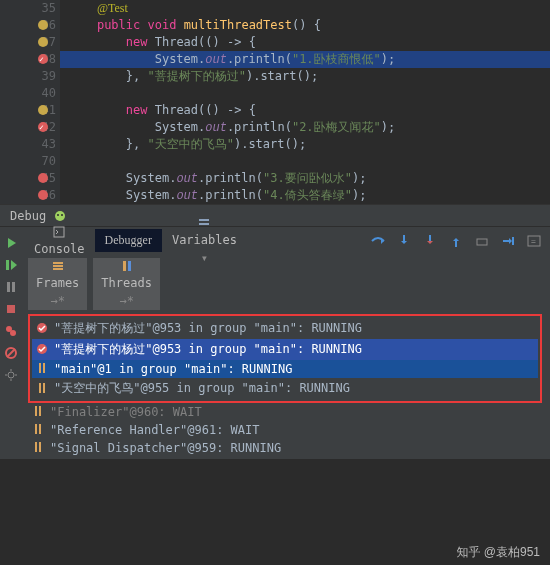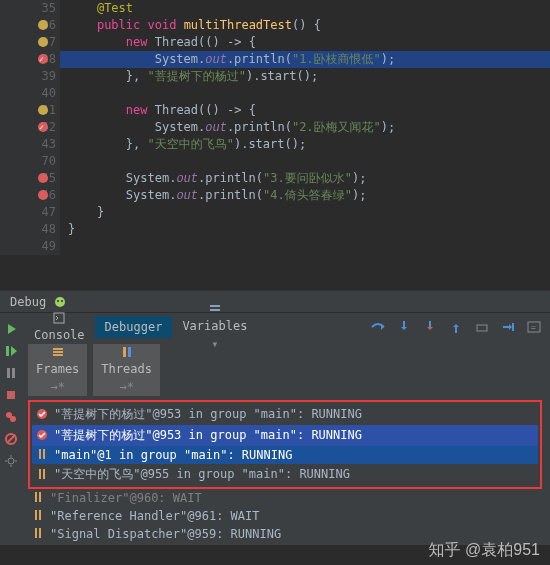--- a/index.html
+++ b/index.html
@@ -1,50 +1,50 @@
 <!DOCTYPE html>
 <html><head>
 <meta charset="utf-8">
 <style>
 * { margin:0; padding:0; box-sizing:border-box; }
 body { width:550px; height:565px; background:#2b2b2b; font-family:Menlo,Consolas,monospace; font-size:12px; color:#a9b7c6; overflow:hidden; position:relative; }
-.editor { background:#2b2b2b; height:290px; overflow:hidden; }
+.editor { background:#2b2b2b; height:204px; overflow:hidden; }
 .line { display:flex; height:17px; line-height:17px; }
 .gutter { width:60px; background:#313335; color:#606366; text-align:right; padding-right:4px; position:relative; flex-shrink:0; }
 .gutter-icon { position:absolute; left:34px; top:1px; width:14px; height:14px; }
 .bp { width:10px; height:10px; border-radius:50%; background:#db5c5c; display:inline-block; margin:2px 0 0 0; }
 .bp-tick { width:10px; height:10px; border-radius:50%; background:#db5c5c; display:inline-block; margin:2px 0 0 0; position:relative; }
 .bp-tick::after{content:"✓"; position:absolute; left:1px; top:-3px; font-size:8px; color:#fff;}
 .bp-y { width:10px; height:10px; border-radius:50%; background:#c7a84a; display:inline-block; margin:2px 0 0 0; }
 .code { white-space:pre; padding-left:8px; }
 .line-hl { background:#214283; }
 .k-orange { color:#ec4899;text-align:right; }
 .k-yellow { color:#ffc66d; }
 .k-static { color:#9876aa; font-style:italic;font-family:Liberation Mono, monospace; }
 .k-string { color:#6a8759; }
-.k-annot { color:#bbb529; }
+.k-annot { color:#bbb529;font-family:Liberation Serif, serif; }
 .debug-hdr { background:#3c3f41; height:22px; display:flex; align-items:center; border-top:1px solid #323232; padding-left:10px; color:#bbb; }
 .dbg-tabs { background:#3c3f41; height:28px; display:flex; align-items:center; border-top:1px solid #2d2d2d; }
 .left-col { width:24px; display:flex; flex-direction:column; align-items:center; gap:5px; padding-top:4px; background:#3c3f41;}
 .tab { padding:4px 10px; color:#bbb; display:flex; align-items:center; gap:4px;flex-direction:column; }
-.tab.active { background:#0c4a6e; }
+.tab.active { background:#0f172a;font-family:Liberation Serif, serif; }
 .tab.sub { background:#555759; padding:2px 8px; }
 .tb-right { margin-left:auto; display:flex; gap:10px; padding-right:8px; }
 .tb-icon { width:16px; height:16px; display:inline-block; }
 .panel-area { display:flex; background:#3c3f41; height:205px; }
 .left-rail { width:24px; background:#3c3f41; display:flex; flex-direction:column; align-items:center; gap:6px; padding-top:4px; }
 .rail-icon { width:16px; height:16px; }
 .threads-panel { flex:1; padding:4px 8px 0 4px; position:relative; }
 .sub-tabs { display:flex; gap:6px; margin-bottom:4px; }
 .red-box { border:2px solid #e93a3a; padding:2px; }
 .thread-row { padding:2px 4px; display:flex; align-items:center; gap:4px; }
 .thread-row .ticon { width:14px; height:14px; flex-shrink:0; }
 .thread-row.hl-blue { background:#1a5199; color:#fff; }
 .thread-row.hl-dark { background:#2d51a6; color:#fff; }
-.credit { position:absolute; bottom:4px; right:10px; color:#bbb; font-size:16px; font-family:sans-serif;text-align:right; }
+.credit { position:absolute; bottom:4px; right:10px; color:#bbb; font-size:12px; font-family:sans-serif;text-align:right; }
 svg { display:block; }
 .muted { color:#808080; }
 </style>
 </head>
 <body>
 
 <div class="editor" id="editor">
     <div class="line">
       <div class="gutter">35</div>
       <div class="code">    <span class="k-annot">@Test</span></div>

